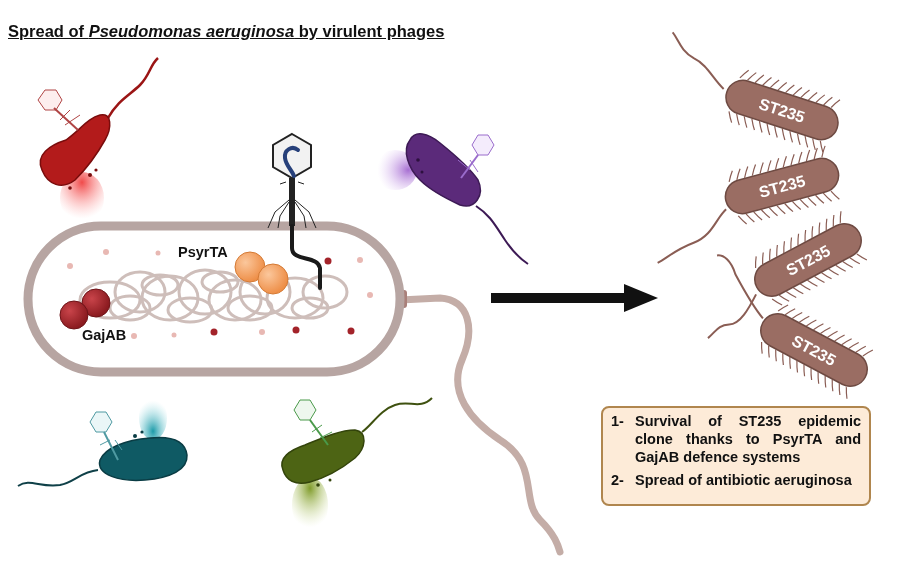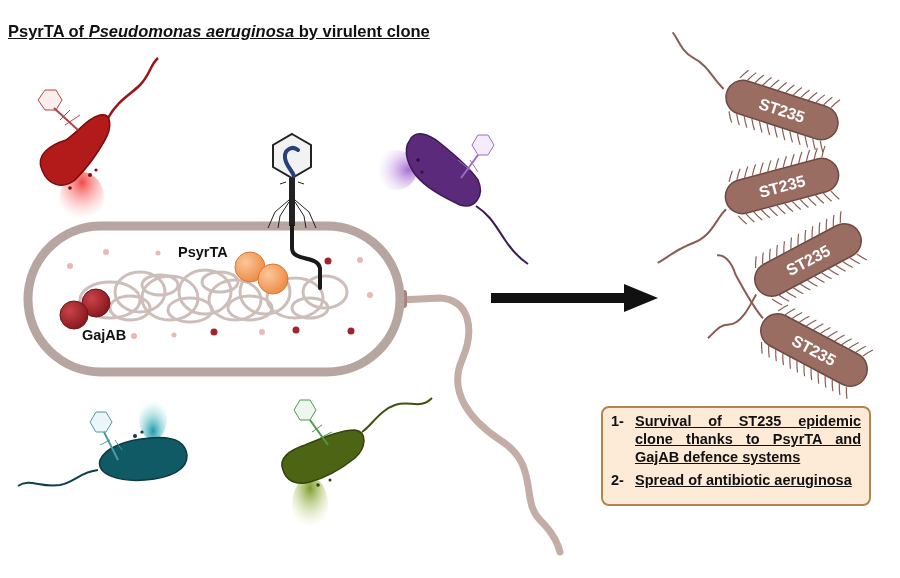--- a/index.html
+++ b/index.html
@@ -3,28 +3,28 @@
 <meta charset="utf-8">
 <style>
   html, body { margin:0; padding:0; background:#ffffff; }
   body { width:900px; height:578px; position:relative; overflow:hidden; font-family:"Liberation Sans", sans-serif; }
   #title { position:absolute; left:8px; top:22px; font-size:16.5px; font-weight:bold; color:#111; text-decoration:underline; white-space:nowrap; }
   #title i { font-style:italic; }
   svg#scene { position:absolute; left:0; top:0; }
   #outcome-box { position:absolute; left:601px; top:406px; width:270px; height:100px; background:#fdebd8; border:2px solid #b0864e; border-radius:8px; box-sizing:border-box; padding:4px 8px; font-weight:bold; color:#111; font-size:14.5px; line-height:18px; }
   .oitem { display:flex; }
   .onum { width:24px; flex:0 0 24px; }
-  .otext { flex:1; text-align:justify;text-decoration:underline; }
+  .otext { flex:1; text-align:justify; }
   .oitem + .oitem { margin-top:5px; }
   .lbl { font-family:"Liberation Sans", sans-serif; font-weight:bold; }
 </style>
 </head>
 <body>
 
-<div id="title"><span>PsyrTA of </span><i>Pseudomonas aeruginosa</i><span> by virulent clone</span></div>
+<div id="title"><span>Spread of </span><i>Pseudomonas aeruginosa</i><span> by virulent phages</span></div>
 
 <svg id="scene" width="900" height="578" viewBox="0 0 900 578">
   <defs>
     <radialGradient id="sprayRed" cx="50%" cy="20%" r="70%">
         <stop offset="0" stop-color="#f04a4a"></stop>
         <stop offset="1" stop-color="#ffb0b0" stop-opacity="0"></stop>
       </radialGradient>
     <radialGradient id="sprayPurple" cx="80%" cy="50%" r="70%">
         <stop offset="0" stop-color="#a76fd2"></stop>
         <stop offset="1" stop-color="#e2c8f5" stop-opacity="0"></stop>

